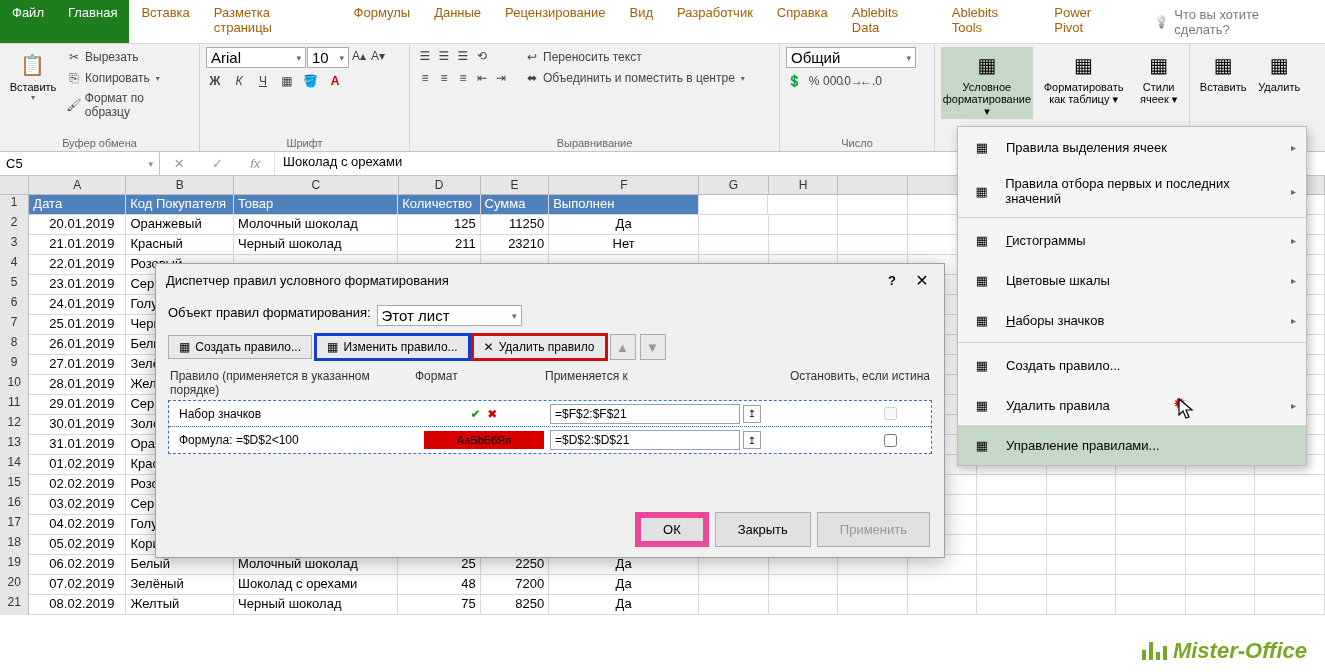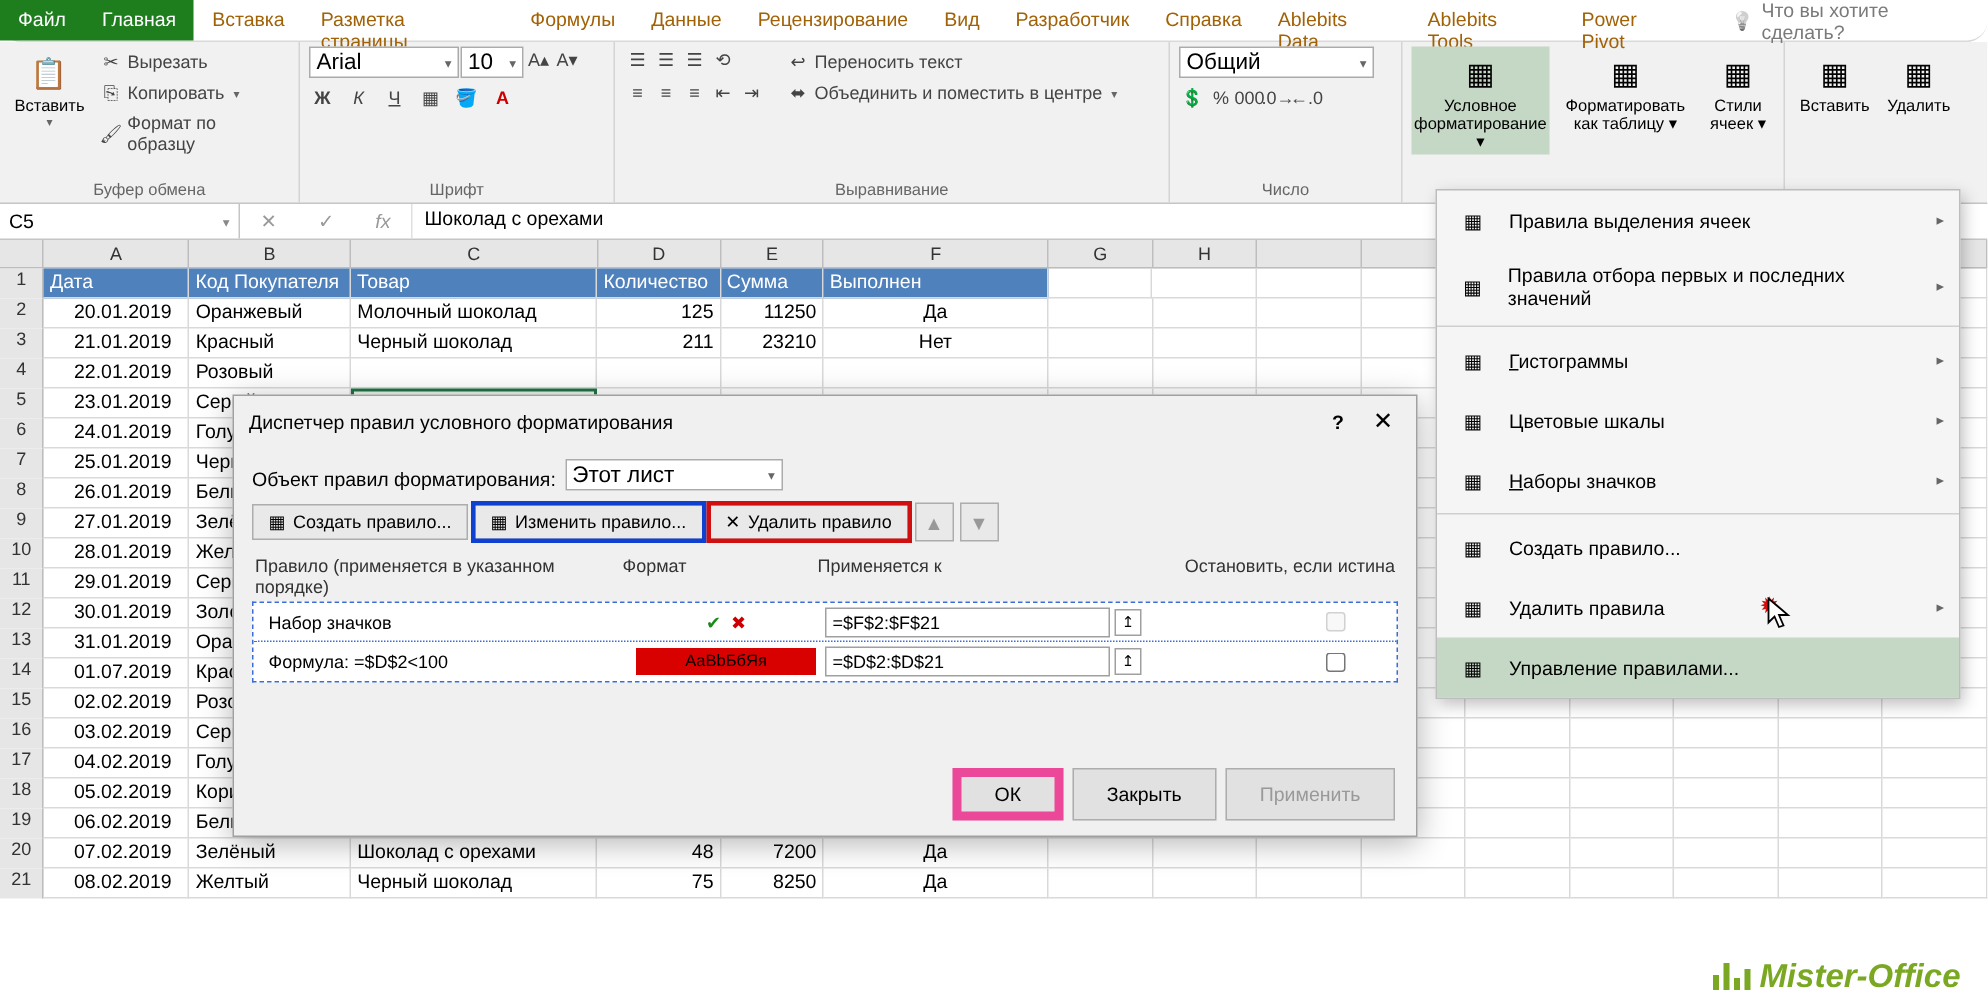--- a/index.html
+++ b/index.html
@@ -1,19 +1,19 @@
 <!DOCTYPE html>
 <html><head>
 <meta charset="utf-8">
 <style>
 * { box-sizing: border-box; margin: 0; padding: 0; font-family: 'Segoe UI', Arial, sans-serif; }
 body { background: #fff; width: 1325px; height: 672px; position: relative; overflow: hidden; font-size: 13px; }
 
 
-.tabs { background: #fff; height: 28px; display: flex; border-bottom: 1px solid #d9d9d9; border-radius: 14px; }
+.tabs { background: #fff; height: 44px; display: flex; border-bottom: 1px solid #d9d9d9; }
 .tab { padding: 5px 12px; color: #a16207; cursor: pointer; font-size: 13px; }
 .tab.active { background: #1e7e1e; color: #fff; }
 .tab.file { background: #1e7e1e; color: #fff; }
 .tellme { margin-left: 10px; color: #7a7a7a; display: flex; align-items: center; gap: 5px; padding: 0 10px; }
 .tellme::before { content: "💡"; font-size: 12px; filter: grayscale(1); }
 
 
 .ribbon { height: 108px; background: #f1f1f1; display: flex; border-bottom: 1px solid #c5c5c5; }
 .group { border-right: 1px solid #d4d4d4; padding: 3px 6px 0; display: flex; flex-direction: column; justify-content: space-between; }
 .group-body { display: flex; gap: 4px; align-items: flex-start; flex: 1; }
@@ -59,21 +59,21 @@
 .cH { width: 71px; }
 .cExtra { width: 71px; }
 .cA.dt { text-align: center; padding-left: 13px; }
 
 
 .dialog { position: absolute; left: 155px; top: 263px; width: 790px; height: 295px; background: #f0f0f0; border: 1px solid #a0a0a0; box-shadow: 0 4px 20px rgba(0,0,0,.3); z-index: 50; }
 .dlg-title { padding: 7px 10px; font-size: 13px; display: flex; align-items: center; }
 .dlg-title .sp { flex: 1; }
 .dlg-close { width: 24px; text-align: center; cursor: pointer; font-size: 16px; }
 .dlg-body { padding: 8px 12px; }
-.dlg-row1 { display: flex; align-items: flex-end; gap: 6px; margin-bottom: 8px; }
+.dlg-row1 { display: flex; align-items: flex-start; gap: 6px; margin-bottom: 8px; }
 .dlg-row1 .combo { width: 145px; }
 .dlg-btns { display: flex; gap: 4px; margin-bottom: 6px; align-items: center; }
 .dlg-btn { background: #e9e9e9; border: 1px solid #adadad; padding: 4px 10px; font-size: 12px; display: flex; align-items: center; gap: 5px; }
 .dlg-btn.hl-blue { outline: 3px solid #1040d0; outline-offset: -1px;}
 .dlg-btn.hl-red { outline: 3px solid #d01010; outline-offset: -1px;}
 .arrowbtn { width: 26px; height: 26px; background: #e9e9e9; border: 1px solid #adadad; display: flex; align-items: center; justify-content: center; color: #999;}
 .ruleshdr { display: flex; font-size: 12px; color: #333; padding: 3px 2px; }
 .rulelist { border: 1px dashed #3b6dd8; padding: 0; background: #fff; }
 .rulerow { display: flex; align-items: center; height: 26px; font-size: 12px; border-bottom: 1px dotted #3b6dd8; padding: 0 4px; }
 .rulerow:last-child { border-bottom: none; }
@@ -524,21 +524,21 @@
         <div class="cell cExtra"></div>
         <div class="cell cExtra"></div>
         <div class="cell cExtra"></div>
         <div class="cell cExtra"></div>
         <div class="cell cExtra"></div>
         <div class="cell cExtra"></div>
         <div class="cell cExtra"></div>
       </div>
       <div class="row">
         <div class="rowhdr">14</div>
-        <div class="cell cA dt">01.07.2019</div>
+        <div class="cell cA dt">01.02.2019</div>
         <div class="cell cB">Красный</div>
         <div class="cell cC"></div>
         <div class="cell cD"></div>
         <div class="cell cE"></div>
         <div class="cell cF"></div>
         <div class="cell cExtra"></div>
         <div class="cell cExtra"></div>
         <div class="cell cExtra"></div>
         <div class="cell cExtra"></div>
         <div class="cell cExtra"></div>

